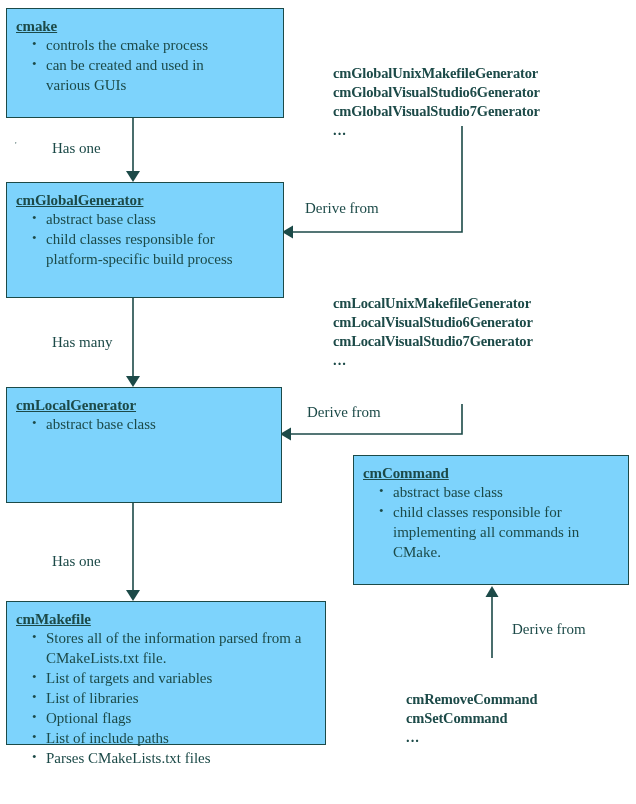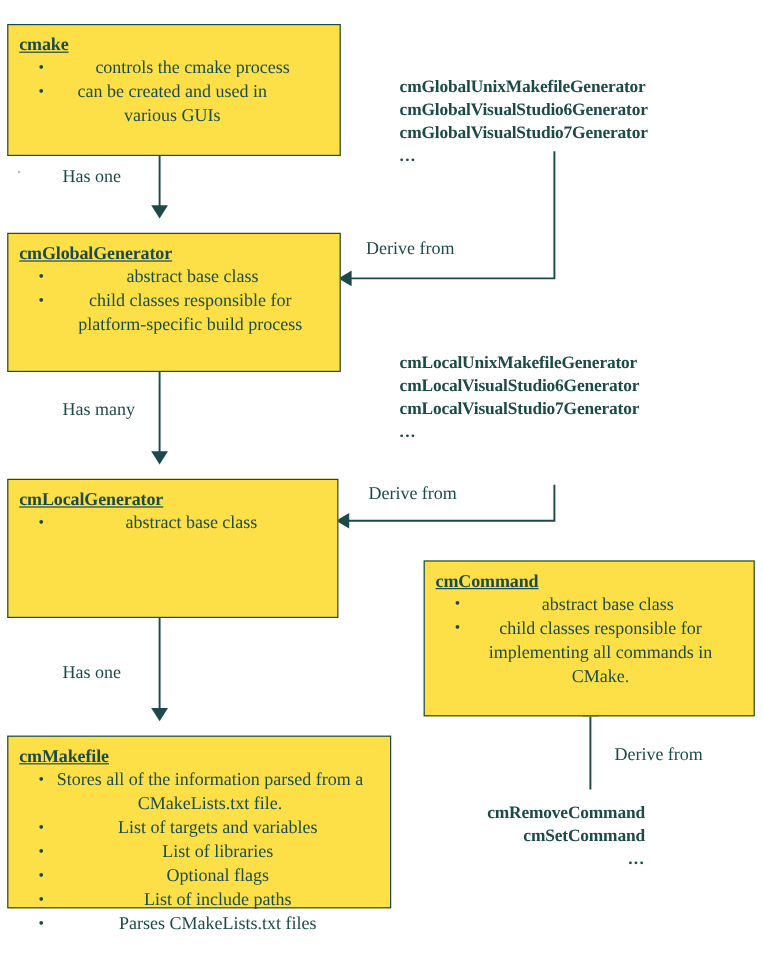--- a/index.html
+++ b/index.html
@@ -13,42 +13,40 @@
     height: 804px;
     background: #ffffff;
     overflow: hidden;
     font-family: "Liberation Serif", "DejaVu Serif", serif;
     color: #1c4a48;
   }
   .box {
     position: absolute;
     box-sizing: border-box;
     border: 1.5px solid #1c4a48;
-    background: #fde047;
-    margin-top: 12px;
+    background: #7dd3fc;
   }
   .box-title {
     font-weight: bold;
     text-decoration: underline;
     font-size: 15px;
     line-height: 17px;
     letter-spacing: -0.1px;
   }
   ul.bullets {
     margin: 0;
     padding: 0 0 0 30px;
     list-style: none;
   }
   ul.bullets li {
     position: relative;
     font-size: 15px;
     line-height: 20px;
     margin: 0 0 0 0;
     padding: 0;
-    text-align: center;
   }
   ul.bullets li::before {
     content: "\2022";
     position: absolute;
     left: -14px;
     top: -1px;
     font-size: 13px;
     line-height: 20px;
   }
   .box-inner {
@@ -198,19 +196,19 @@
     <div class="ellipsis">...</div>
   </div>
 
   <div class="codelist" style="left:333px; top:294px;">
     <div>cmLocalUnixMakefileGenerator</div>
     <div>cmLocalVisualStudio6Generator</div>
     <div>cmLocalVisualStudio7Generator</div>
     <div class="ellipsis">...</div>
   </div>
 
-  <div class="codelist" style="left:406px; top:669px;text-align:right;">
+  <div class="codelist" style="left:406px; top:690px;">
     <div>cmRemoveCommand</div>
     <div>cmSetCommand</div>
     <div class="ellipsis">...</div>
   </div>
 
 </div>
 
 </body></html>

